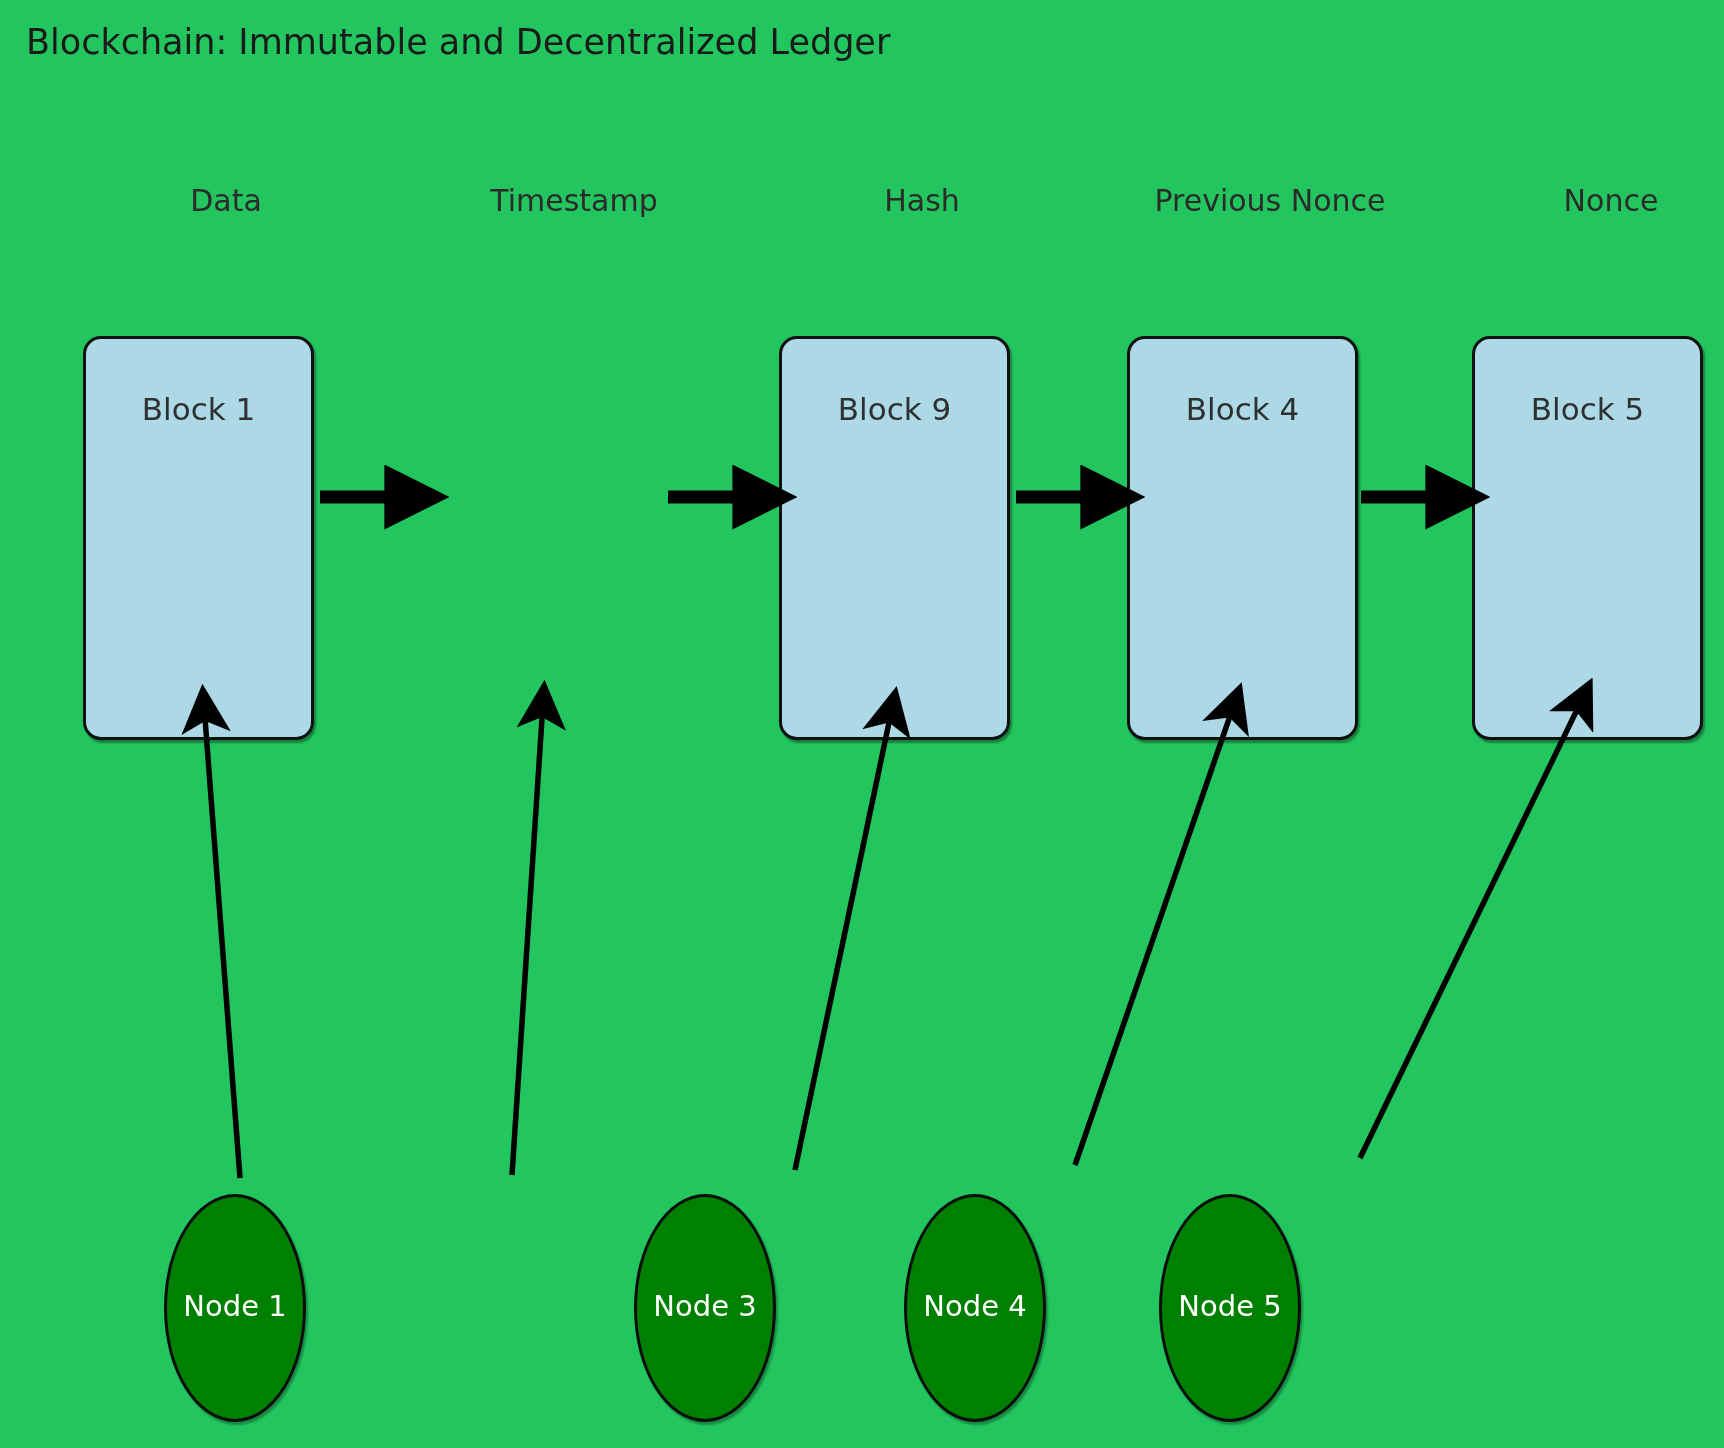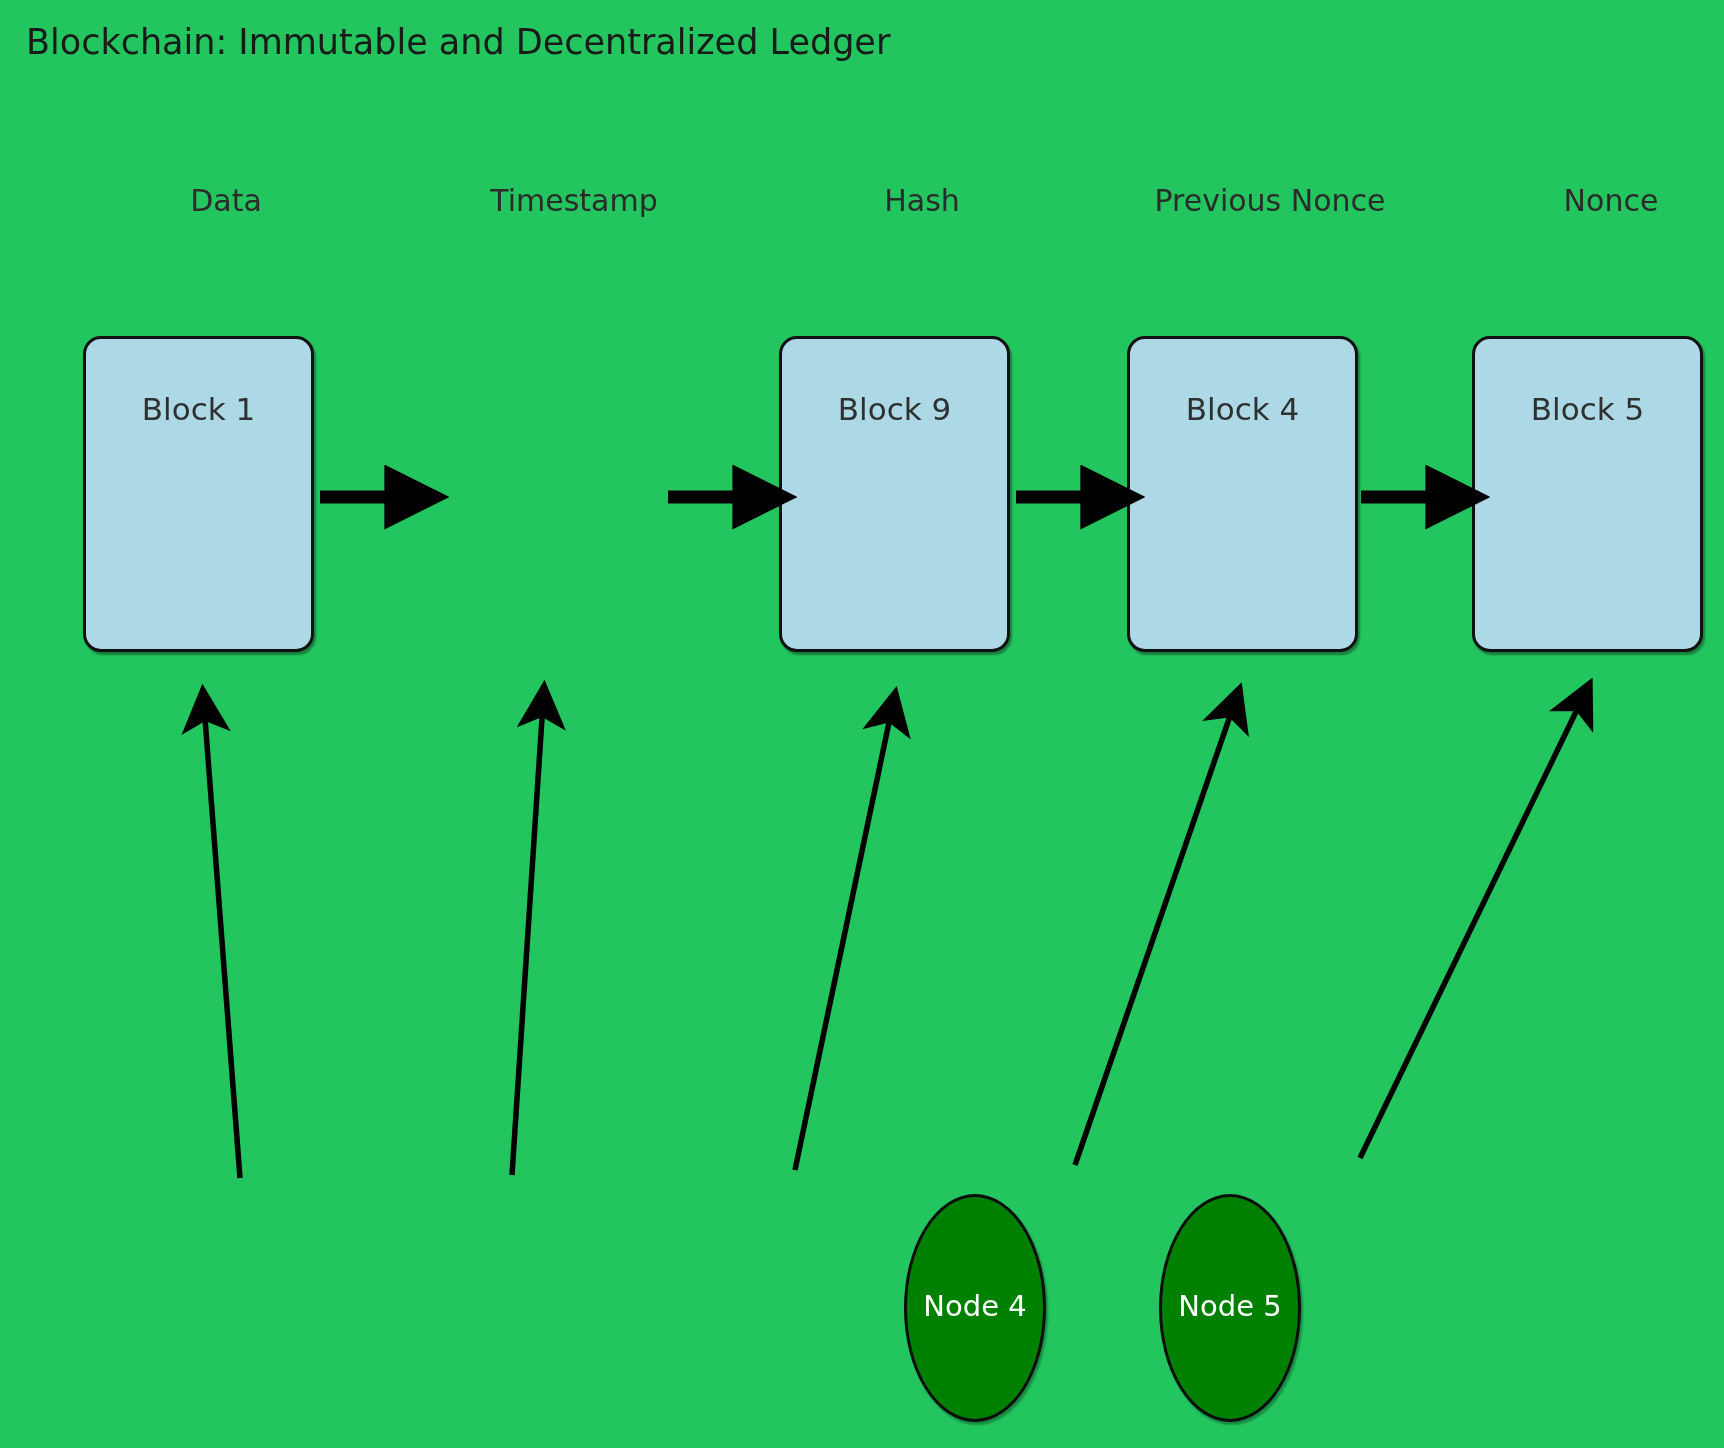--- a/index.html
+++ b/index.html
@@ -31,21 +31,21 @@
     transform: translateX(-50%);
     font-size: 30px;
     color: #2b2b2b;
     white-space: nowrap;
     margin-left: 24px;
   }
   .block {
     position: absolute;
     top: 336px;
     width: 231px;
-    height: 316px;
+    height: 404px;
     background: #add8e6;
     border: 3px solid #111111;
     border-radius: 18px;
     box-sizing: border-box;
     box-shadow: 2px 3px 2px rgba(0,0,0,0.35);
   }
   .block-label {
     position: absolute;
     left: 0;
     right: 0;
@@ -127,20 +127,26 @@
     <line x1="1016" y1="497" x2="1096" y2="497" stroke="#000000" stroke-width="13" marker-end="url(#thickHead)"></line>
     <line x1="1361" y1="497" x2="1441" y2="497" stroke="#000000" stroke-width="13" marker-end="url(#thickHead)"></line>
 
     <line x1="240" y1="1178" x2="203" y2="692" stroke="#000000" stroke-width="5.5" marker-end="url(#thinHead)"></line>
     <line x1="512" y1="1175" x2="544" y2="688" stroke="#000000" stroke-width="5.5" marker-end="url(#thinHead)"></line>
     <line x1="795" y1="1170" x2="895" y2="694" stroke="#000000" stroke-width="5.5" marker-end="url(#thinHead)"></line>
     <line x1="1075" y1="1165" x2="1239" y2="690" stroke="#000000" stroke-width="5.5" marker-end="url(#thinHead)"></line>
     <line x1="1360" y1="1158" x2="1589" y2="685" stroke="#000000" stroke-width="5.5" marker-end="url(#thinHead)"></line>
   </svg>
 
+  <div class="node" style="left:235px">
+    <div class="node-label">Node 1</div>
+  </div>
+  <div class="node" style="left:705px">
+    <div class="node-label">Node 3</div>
+  </div>
   <div class="node" style="left:975px">
     <div class="node-label">Node 4</div>
   </div>
   <div class="node" style="left:1230px">
     <div class="node-label">Node 5</div>
   </div>
 
 </div>
 
 </body></html>

